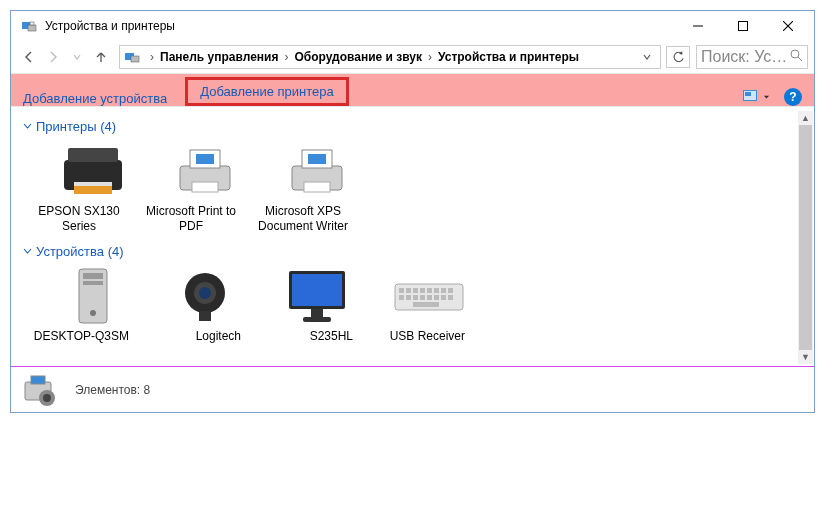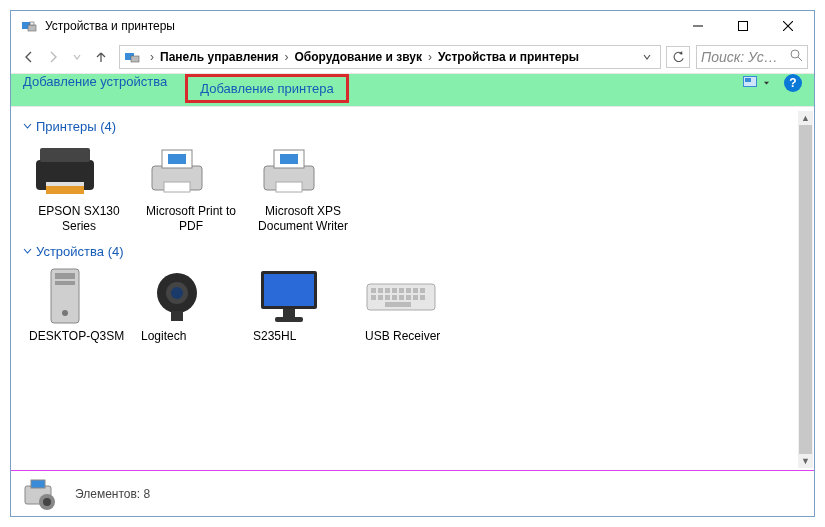--- a/index.html
+++ b/index.html
@@ -1,46 +1,46 @@
 <!DOCTYPE html>
 <html><head>
 <meta charset="utf-8">
 <style>
 * { box-sizing: border-box; margin: 0; padding: 0; }
 body { font-family: "Segoe UI", Tahoma, sans-serif; font-size: 12px; background: #fff; width: 825px; height: 527px; overflow: hidden; position: relative; }
-.window { width: 805px; height: 507px; margin: 10px; border: 1px solid #7a9fc4; background: #fff; display: flex; flex-direction: column; position: relative; }
+.window { width: 805px; height: 403px; margin: 10px; border: 1px solid #7a9fc4; background: #fff; display: flex; flex-direction: column; position: relative; }
 .titlebar { height: 30px; display: flex; align-items: center; padding: 0 4px 0 10px; }
 .titlebar .app-icon { width: 16px; height: 16px; margin-right: 8px; }
 .titlebar .title { flex: 1; font-size: 12px; color: #000; }
 .win-controls { display: flex; }
 .win-btn { width: 45px; height: 28px; display: flex; align-items: center; justify-content: center; }
 .win-btn svg { stroke: #000; stroke-width: 1; fill: none; }
 .win-btn.close svg { stroke-width: 1.1; }
 .navbar { height: 32px; display: flex; align-items: center; padding: 0 6px; }
 .nav-arrow { width: 24px; height: 24px; display: flex; align-items: center; justify-content: center; color: #999; }
 .nav-arrow.active { color: #555; }
 .breadcrumb { flex: 1; height: 24px; border: 1px solid #ccc; margin: 0 6px; display: flex; align-items: center; padding: 0 4px; font-size: 12px; background:#fff; }
 .bc-icon { width: 16px; height: 16px; margin-right: 4px; }
 .bc-sep { padding: 0 6px; color: #555; }
 .bc-item { color: #000; font-weight: bold; }
 .refresh { width: 24px; height: 22px; margin-left:-1px; border:1px solid #ccc; display:flex; align-items:center; justify-content:center; }
 .down-chev { width:18px; display:flex; justify-content:center; color:#555;}
-.searchbox { width: 112px; height: 24px; border: 1px solid #ccc; margin-left: 6px; display: flex; align-items: center; padding: 0 4px; color: #888; font-style: italic; font-size: 14px; background:#fff;}
+.searchbox { width: 112px; height: 24px; border: 1px solid #ccc; margin-left: 6px; display: flex; align-items: center; padding: 0 4px; color: #888; font-size: 16px; background:#fff;}
 .searchbox .mag { margin-left: auto; }
-.toolbar { height: 34px; background: #86efac; border-top: 1px solid #e8e8e8; border-bottom: 1px solid #e8e8e8; display: flex; align-items: flex-start; padding: 0 12px; font-size: 13px; }
+.toolbar { height: 34px; background: #fca5a5; border-top: 1px solid #e8e8e8; border-bottom: 1px solid #e8e8e8; display: flex; align-items: flex-end; padding: 0 12px; font-size: 13px; }
 .toolbar .link { color: #155bb7; }
 .toolbar .highlight { margin-left: 18px; color:#155bb7; padding:4px 12px; border:3px solid #d82a2a; border-radius: 0; }
 .toolbar .right { margin-left: auto; display: flex; align-items: center; gap: 14px; }
 .view-icon { display:flex; align-items:center; gap:2px; }
 .help-icon { width:18px; height:18px; border-radius:50%; background:#0a78d6; color:#fff; display:flex; align-items:center; justify-content:center; font-weight:bold; font-size:12px;}
 .content { flex: 1; overflow: hidden; padding: 6px 12px 2px 12px; position: relative;}
 .group-header { display:flex; align-items:center; color:#155bb7; font-size:13px; margin:6px 0 4px 0; }
 .group-header .chev { margin-right:4px; }
 .items-row { display:flex; gap:12px; margin: 6px 0 10px 6px; flex-wrap:wrap; }
-.item { width: 100px; display:flex; flex-direction:column; align-items:flex-start; }
+.item { width: 100px; display:flex; flex-direction:column; align-items:flex-end; }
 .item .thumb { width:72px; height:62px; display:flex; align-items:center; justify-content:center; }
 .item .label { text-align:center; font-size:12px; color:#000; margin-top:2px; line-height:1.25; max-width:100px; overflow:hidden; }
 .statusbar { border-top:1px solid #d946ef; height:46px; display:flex; align-items:center; padding:4px 10px; background:#fff;}
 .status-icon { width:40px; height:36px; margin-right:14px; }
 .status-text { font-size:12px; color:#444; }
 .scrollbar { position:absolute; right:1px; top:100px; bottom:48px; width:15px; background:#f0f0f0; display:flex; flex-direction:column; align-items:center; padding:2px 0; }
 .scrollbar .arrow{ color:#666; font-size:9px; line-height:10px;}
 .scrollbar .thumb{ width:13px; flex:1; background:#c8c8c8; margin:2px 0; }
 </style>
 </head>

